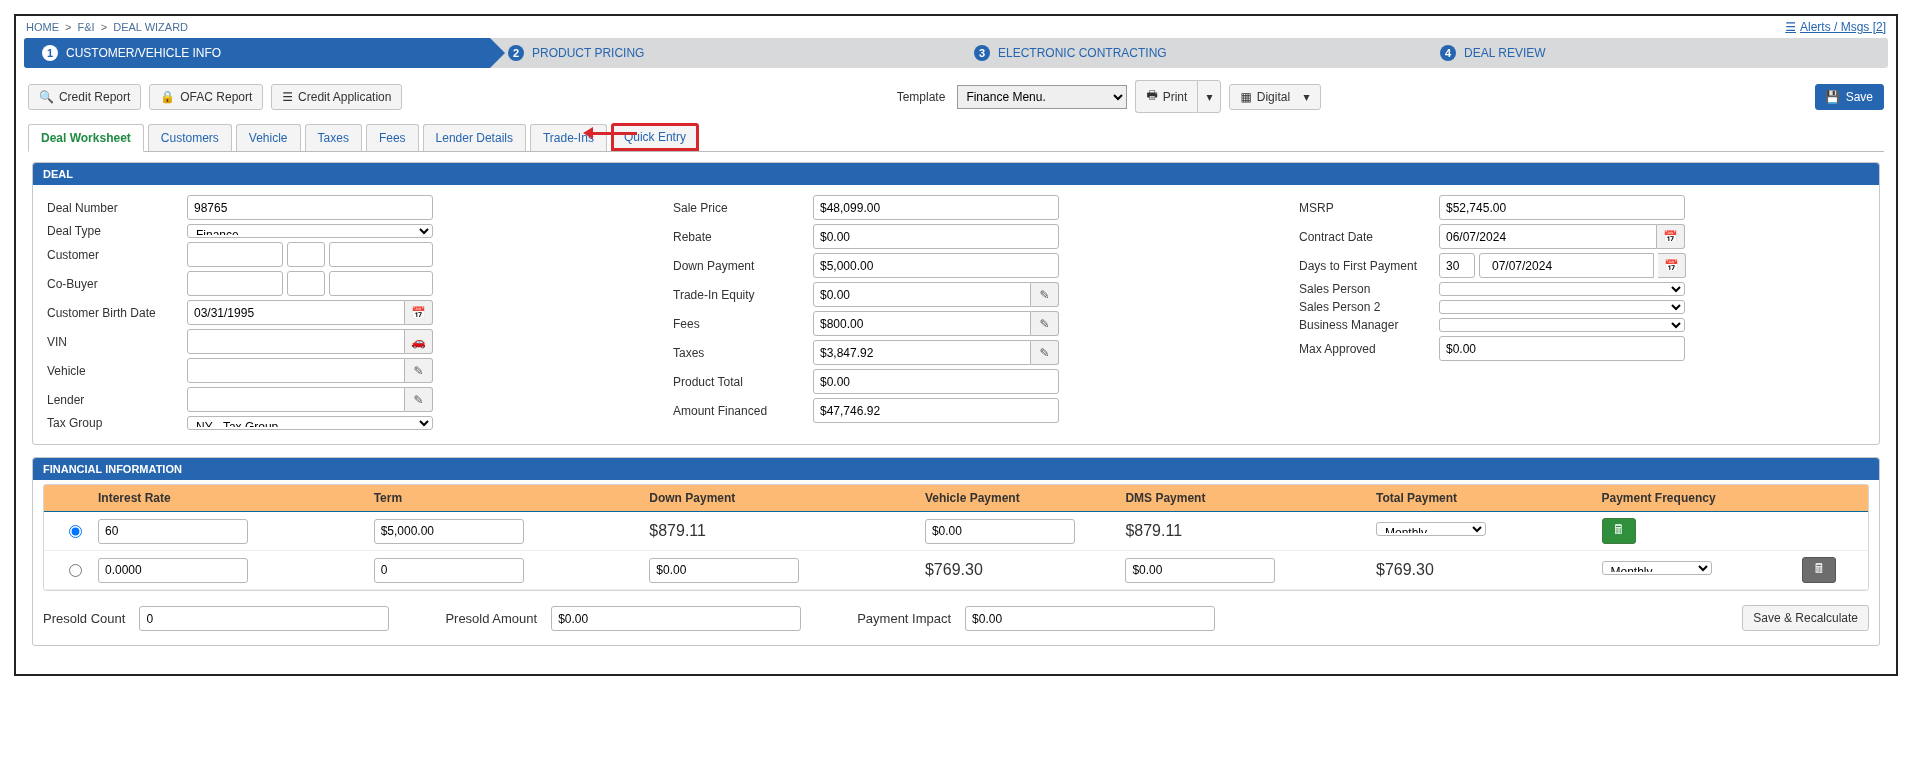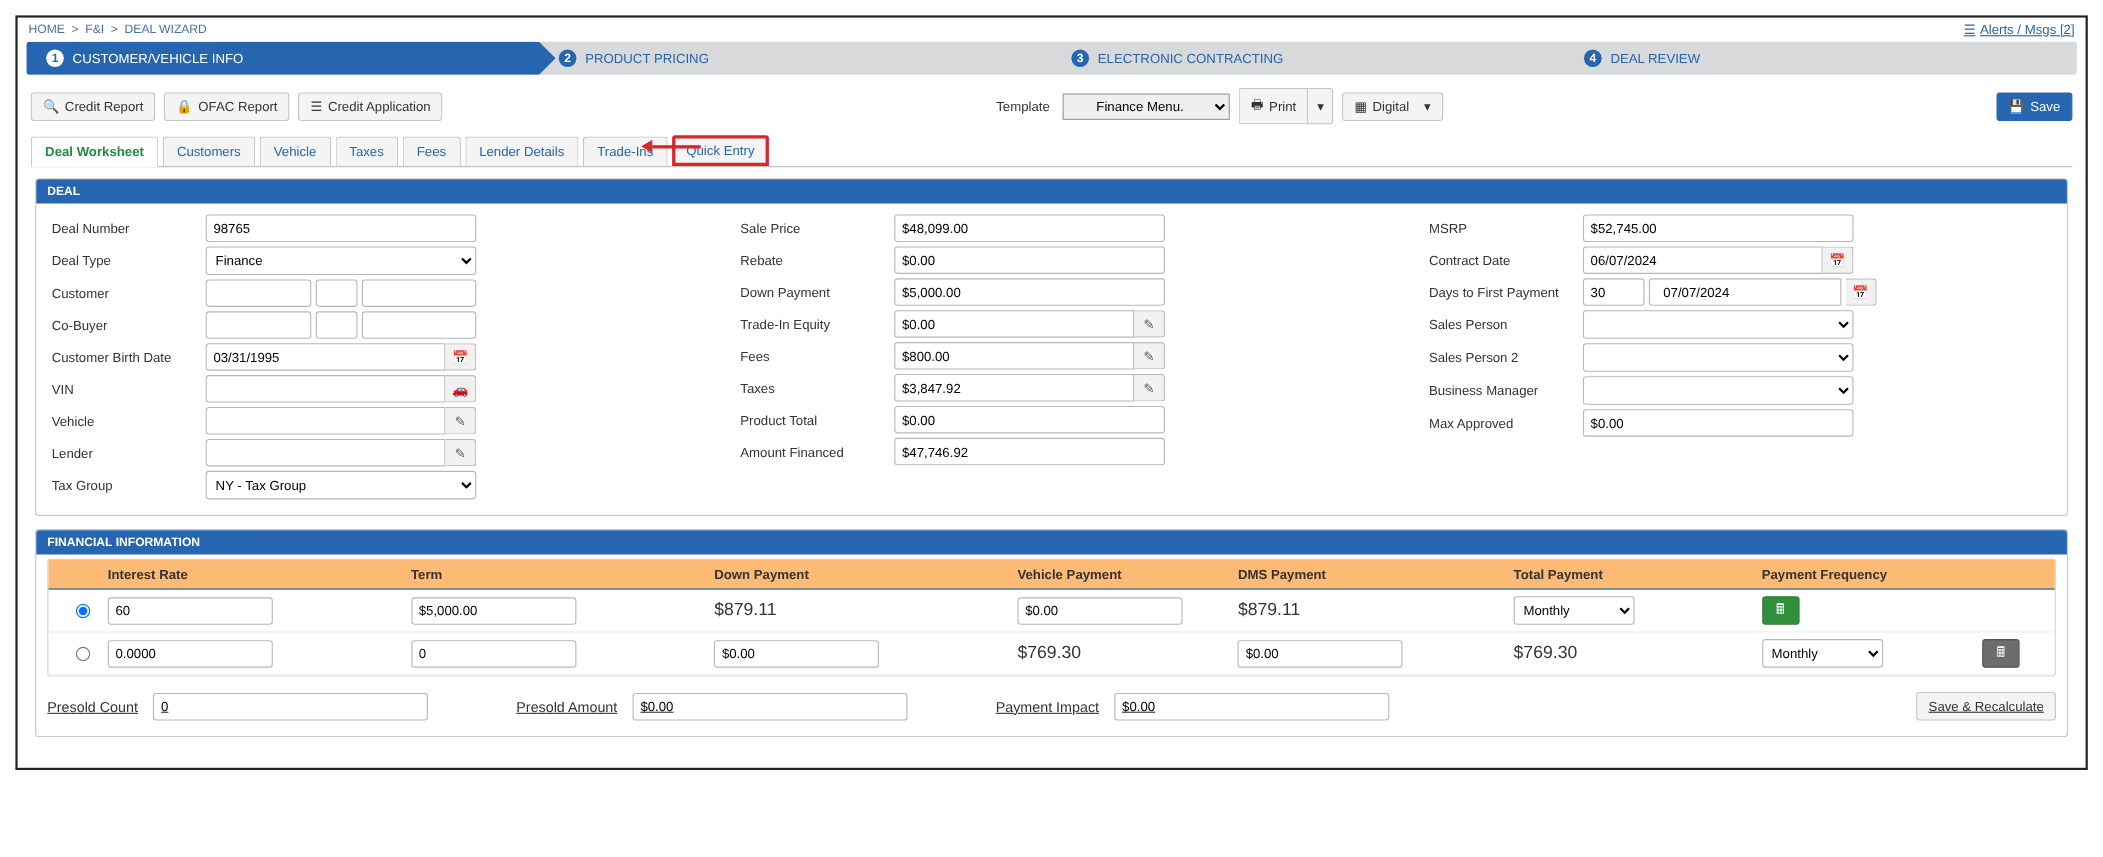--- a/index.html
+++ b/index.html
@@ -32,21 +32,21 @@
 }
 .wizard .num { display:inline-flex; width:16px; height:16px; border-radius:50%; background:#fff; color:#2665b0; font-size:11px; align-items:center; justify-content:center; font-weight:bold;}
 .wizard .step.active .num { background:#fff; color:#2665b0;}
 .wizard .step:not(.active) .num { background:#2665b0; color:#fff;}
 
 .toolbar { display:flex; align-items:center; padding:0 12px 10px 12px; gap:8px;}
 .btn { border:1px solid #c5c5c5; background:#f4f4f4; color:#333; padding:5px 10px; font-size:12px; border-radius:3px; cursor:pointer; display:inline-flex; align-items:center; gap:5px;}
 .toolbar .spacer { flex:1;}
 .template-label { font-size:12px; margin-right:4px;}
 select.native { font-size:12px; border:1px solid #999; padding:2px 4px; height:24px;}
-select.template-sel { width:152px;text-align:center;}
+select.template-sel { width:170px;}
 .btn-split{ display:inline-flex;}
 .btn-split .btn:first-child{ border-radius:3px 0 0 3px; border-right:none;}
 .btn-split .btn.caret-only{ border-radius:0 3px 3px 0; padding:5px 8px;}
 .save-btn { background:#2665b0; color:#fff; border-color:#2665b0;}
 
 .tabs-row { display:flex; align-items:flex-end; border-bottom:1px solid #bbb; margin:0 12px; position:relative;}
 .tab { border:1px solid #c5c5c5; border-bottom:none; background:#f4f4f4; color:#2665b0; font-size:12px; padding:6px 12px; margin-right:4px; border-radius:3px 3px 0 0; cursor:pointer;}
 .tab.active { background:#fff; color:#1f8b43; font-weight:bold; border-bottom:1px solid #fff; position:relative; top:1px;}
 .tab.highlight { border:3px solid #d8262c; padding:4px 10px;}
 .arrow-annot { position:absolute; left:555px; top:4px; display:flex; align-items:center;}
@@ -57,39 +57,39 @@
 .panel { border:1px solid #c7c7c7; border-radius:3px; margin-bottom:12px; }
 .panel-hd { background:#2665b0; color:#fff; font-size:11px; font-weight:bold; padding:5px 10px; border-radius:3px 3px 0 0;}
 .panel-body { padding:10px 14px;}
 
 .deal-grid { display:grid; grid-template-columns: 1fr 1fr 1fr; gap:4px 60px;}
 .row { display:flex; align-items:center; margin-bottom:4px;}
 .row label { width:140px; font-size:12px; color:#333;}
 .row .ctrl { flex:0 0 246px; display:flex; gap:0;}
 .row .ctrl.full input[type=text], .row .ctrl.full select { width:100%;}
 input[type=text]{ border:1px solid #b7b7b7; border-radius:3px; height:25px; padding:2px 6px; font-size:12px; background:#fff;}
-select.form-sel{ border:1px solid #b7b7b7; border-radius:3px; height:26px; padding:2px 4px; font-size:12px; background:#fff; width:100%;}
+select.form-sel{ border:1px solid #b7b7b7; border-radius:3px; height:14px; padding:2px 4px; font-size:12px; background:#fff; width:100%;}
 .ctrl .addon{ width:28px; height:25px; border:1px solid #b7b7b7; border-left:none; border-radius:0 3px 3px 0; background:#f1f1f1; display:flex; align-items:center; justify-content:center; cursor:pointer; font-size:12px; color:#555;}
 .ctrl input.with-addon{ border-radius:3px 0 0 3px; flex:1;}
 .ctrl .tri { display:flex; gap:4px;}
 .ctrl .tri input{ }
 .name-a{width:96px;} .name-b{width:38px;} .name-c{width:104px;}
 
 .fin-body { padding:4px 10px 14px 10px;}
 .fin-table-wrap{ border:1px solid #d5d5d5; border-radius:3px; }
 .fin-row { display:grid; grid-template-columns: 46px 1.1fr 1.1fr 1.1fr 0.8fr 1.0fr 0.9fr 0.8fr 58px; align-items:center; padding:6px 8px;}
 .fin-head { background:#fdba74; font-weight:bold; font-size:12px; color:#333; border-bottom:1px solid #0369a1;}
 .fin-data { border-bottom:1px solid #eee;}
 .fin-row input[type=text]{ width:150px;}
 .fin-row .freq-sel{ width:110px;}
 .calc-btn{ width:34px; height:26px; border-radius:3px; border:1px solid #3c7a3d; background:#2f8f3c; color:#fff; display:flex; align-items:center; justify-content:center; cursor:pointer;}
 .calc-btn.gray{ background:#6d6d6d; border-color:#555;}
 .radio-cell{ display:flex; justify-content:center;}
 
-.presold { display:flex; align-items:center; gap:80px; margin-top:14px;text-decoration:underline;}
+.presold { display:flex; align-items:flex-end; gap:56px; margin-top:14px;}
 .presold .grp{ display:flex; align-items:center; gap:14px;}
 .presold input[type=text]{ width:250px;}
 .presold .save-recalc{ margin-left:auto;}
 
 .val-text{ font-size:16px;}
 </style>
 </head>
 <body>
 
 <div class="page-wrap">
@@ -318,21 +318,21 @@
         <div class="row">
                 <label>Contract Date</label>
           <div class="ctrl">
                   <input type="text" class="with-addon" value="06/07/2024" style="">
             <div class="addon">📅</div>
                 </div>
               </div>
         <div class="row">
                 <label>Days to First Payment</label>
           <div class="ctrl" style="gap:4px;">
-            <input type="text" style="width: 56px; border-radius: 3px;" value="30">
+            <input type="text" style="width: 36px; border-radius: 3px;" value="30">
             <input type="text" class="with-addon" style="flex: 1 1 0%; padding-left: 12px;" value="07/07/2024">
             <div class="addon">📅</div>
                 </div>
               </div>
         <div class="row">
                 <label>Sales Person</label>
           <div class="ctrl full">
                   <select class="form-sel"><option></option></select>
                 </div>
               </div>

